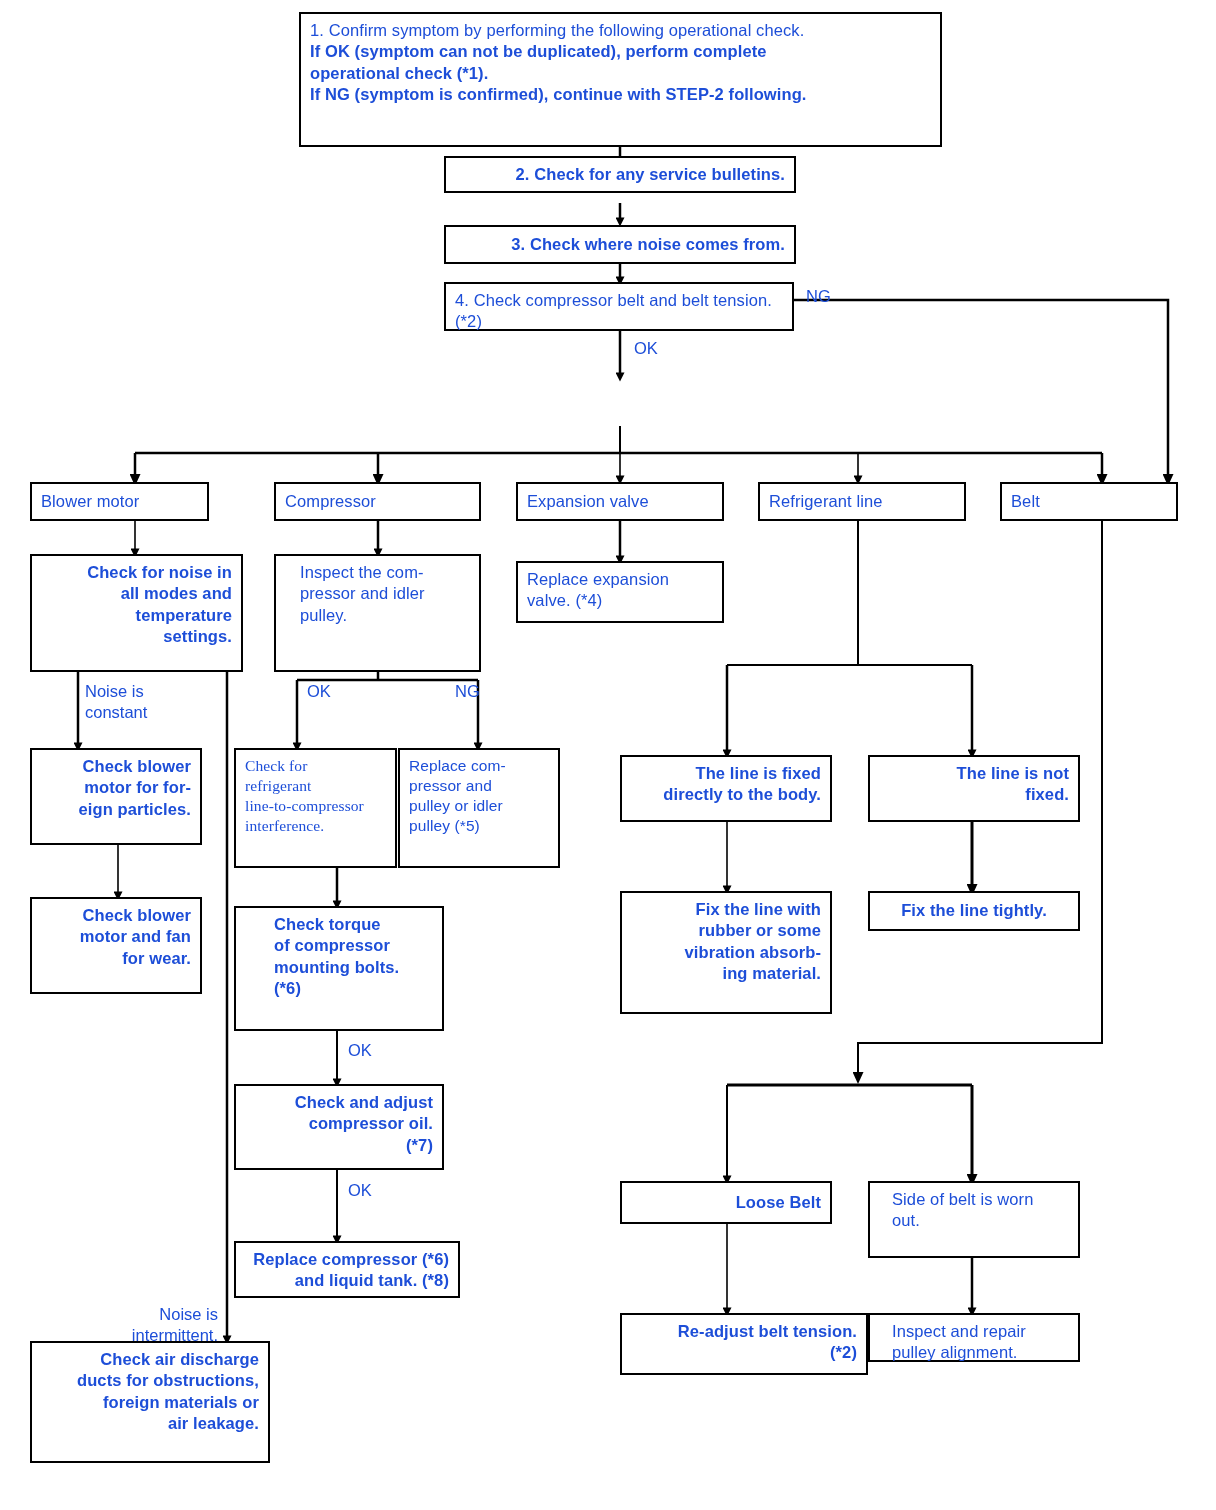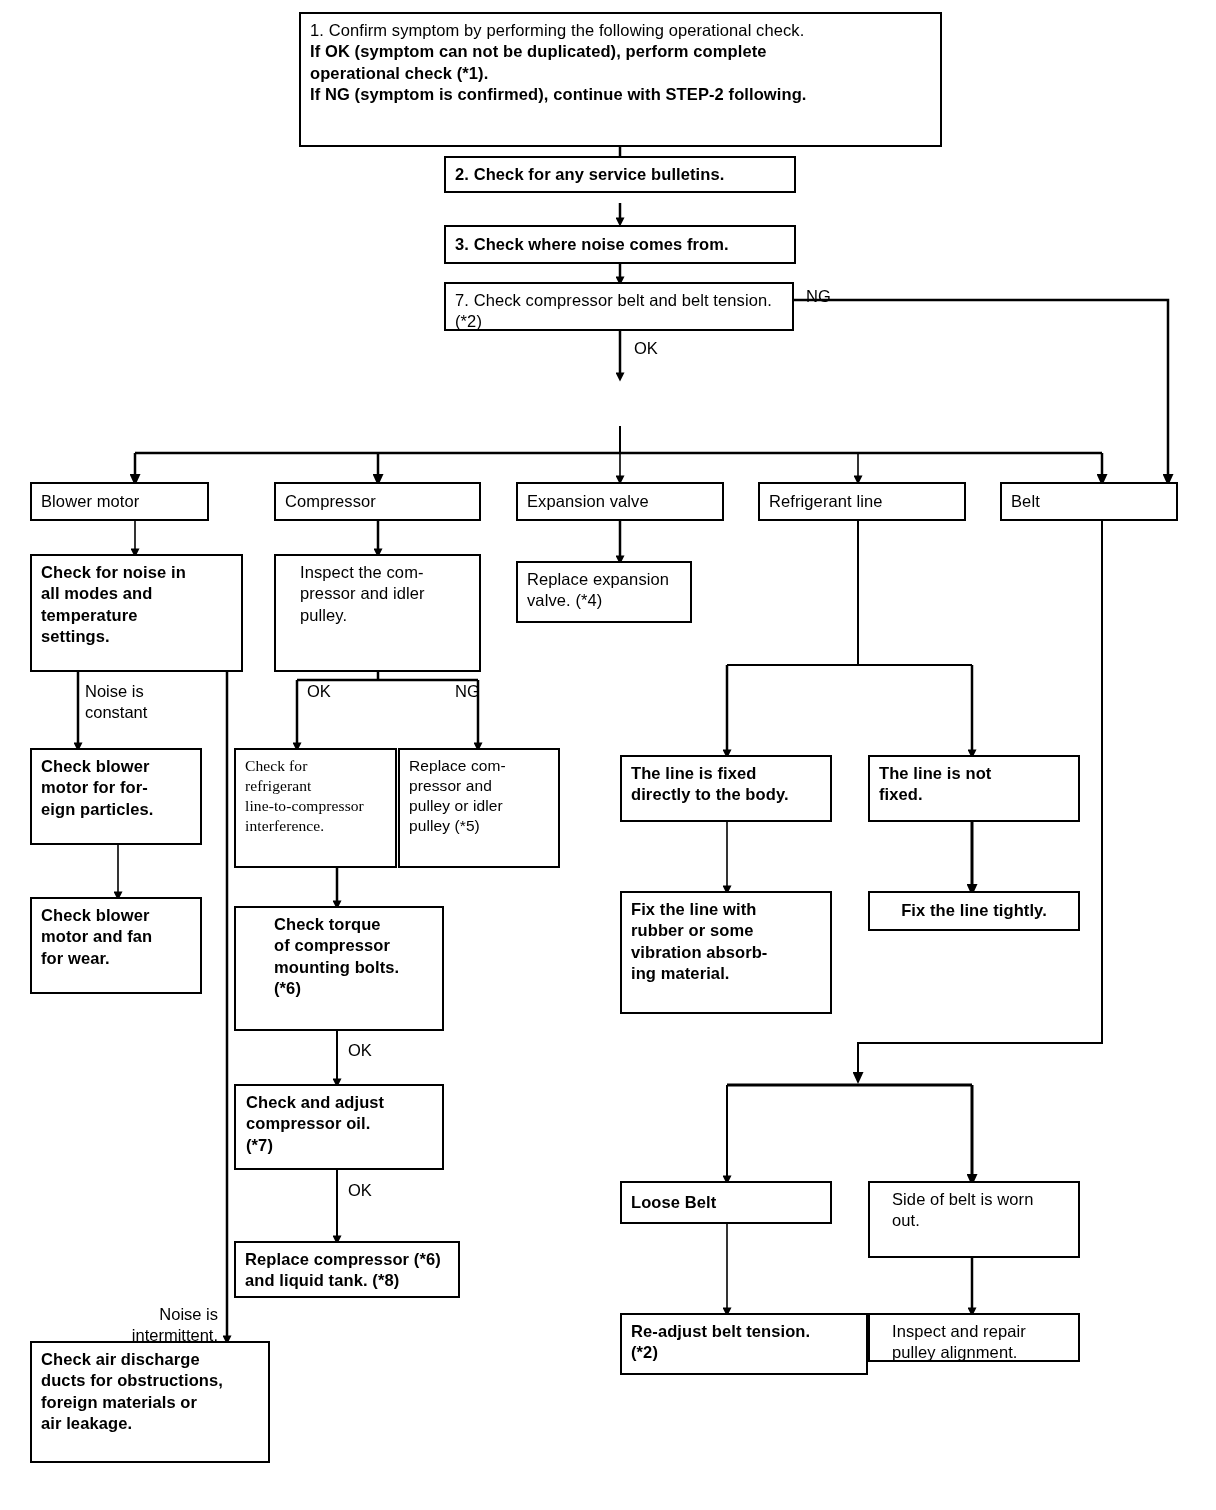--- a/index.html
+++ b/index.html
@@ -6,21 +6,21 @@
     margin: 0;
     padding: 0;
     background: #ffffff;
   }
   #canvas {
     position: relative;
     width: 1216px;
     height: 1510px;
     background: #ffffff;
     font-family: "Liberation Sans", sans-serif;
-    color: #000000;
+    color: #1d4ed8;
     overflow: hidden;
   }
   #wires {
     position: absolute;
     left: 0; top: 0;
     width: 1216px;
     height: 1510px;
     pointer-events: none;
   }
   .node {
@@ -32,21 +32,21 @@
     align-items: center;
     padding: 6px 9px;
     line-height: 1.30;
     font-size: 16.5px;
     letter-spacing: .1px;
     z-index: 2;
   }
   .node.top  { align-items: flex-start; }
   .node.ctr  { justify-content: center; text-align: center; }
   .node .txt { display: block; width: 100%; }
-  .bold { font-weight: bold; }
+  .bold { font-weight: bold; text-align: right; }
   .lbl {
     position: absolute;
     font-size: 16.5px;
     line-height: 1.25;
     z-index: 3;
     white-space: pre-line;
     background: transparent;
   }
 </style>
 </head>
@@ -138,21 +138,21 @@
 
   <div class="node" style="left:444px; top:156px; width:352px; height:37px; border-width:2.5px;">
     <span class="txt bold">2. Check for any service bulletins.</span>
   </div>
 
   <div class="node" style="left:444px; top:225px; width:352px; height:39px; border-width:2.5px;">
     <span class="txt bold">3. Check where noise comes from.</span>
   </div>
 
   <div class="node top" style="left:444px; top:282px; width:350px; height:49px; border-width:2.5px; white-space:pre-line;">
-    <span class="txt">7. Check compressor belt and belt tension.
+    <span class="txt">4. Check compressor belt and belt tension.
 (*2)</span>
   </div>
 
 
   <div class="node" style="left:30px; top:482px; width:179px; height:39px; border-width:2.5px;">
     <span class="txt">Blower motor</span>
   </div>
   <div class="node" style="left:274px; top:482px; width:207px; height:39px; border-width:2.5px;">
     <span class="txt">Compressor</span>
   </div>
@@ -215,21 +215,21 @@
   <div class="node top" style="left:234px; top:1084px; width:210px; height:86px; border-width:2.5px; white-space:pre-line; padding-left:10px;">
     <span class="txt bold">Check and adjust
 compressor oil.
 (*7)</span>
   </div>
   <div class="node top" style="left:234px; top:1241px; width:226px; height:57px; border-width:2.5px; white-space:pre-line;">
     <span class="txt bold">Replace compressor (*6)
 and liquid tank. (*8)</span>
   </div>
 
-  <div class="node top" style="left:516px; top:561px; width:176px; height:62px; border-width:2.5px; white-space:pre-line;">
+  <div class="node top" style="left:516px; top:561px; width:208px; height:62px; border-width:2.5px; white-space:pre-line;">
     <span class="txt">Replace expansion
 valve. (*4)</span>
   </div>
 
   <div class="node top" style="left:620px; top:755px; width:212px; height:67px; border-width:2.5px; white-space:pre-line;">
     <span class="txt bold">The line is fixed
 directly to the body.</span>
   </div>
   <div class="node top" style="left:868px; top:755px; width:212px; height:67px; border-width:2.5px; white-space:pre-line;">
     <span class="txt bold">The line is not

